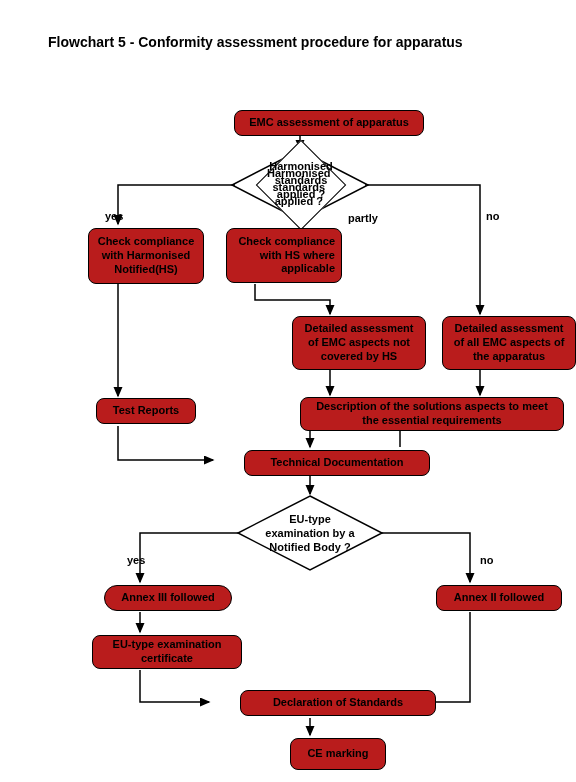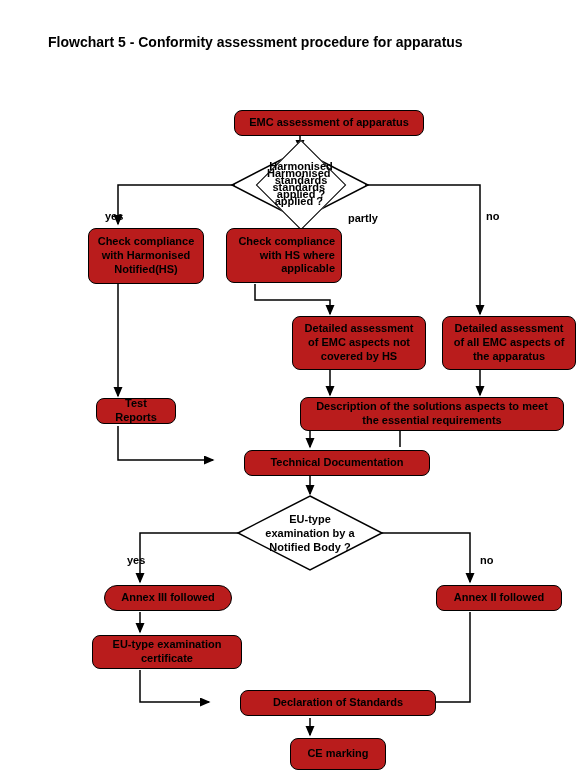--- a/index.html
+++ b/index.html
@@ -129,21 +129,21 @@
 <div class="label" style="left:486px; top:210px;">no</div>
 
 <div class="box" style="left:60px; top:228px; width:116px; height:56px;">Check compliance with Harmonised Notified(HS)</div>
 
 <div class="box" style="left:198px; top:228px; width:116px; height:55px;text-align:right;">Check compliance with HS where applicable</div>
 
 <div class="box" style="left:264px; top:316px; width:134px; height:54px;">Detailed assessment of EMC aspects not covered by HS</div>
 
 <div class="box" style="left:414px; top:316px; width:134px; height:54px;">Detailed assessment of all EMC aspects of the apparatus</div>
 
-<div class="box" style="left:68px; top:398px; width:80px; height:26px;">Test Reports</div>
+<div class="box" style="left:68px; top:398px; width:100px; height:26px;">Test Reports</div>
 
 <div class="box" style="left:272px; top:397px; width:264px; height:34px;">Description of the solutions aspects to meet the essential requirements</div>
 
 <div class="box" style="left:216px; top:450px; width:186px; height:26px;">Technical Documentation</div>
 
 <svg class="lines">
   <polygon points="310,496 382,533 310,570 238,533" fill="#fff" stroke="#000" stroke-width="1.5"></polygon>
 </svg>
 <div style="position:absolute; left:260px; top:513px; width:100px; font-size:11px; font-weight:bold; text-align:center; line-height:1.25;">EU-type<br>examination by a<br>Notified Body ?</div>
 

